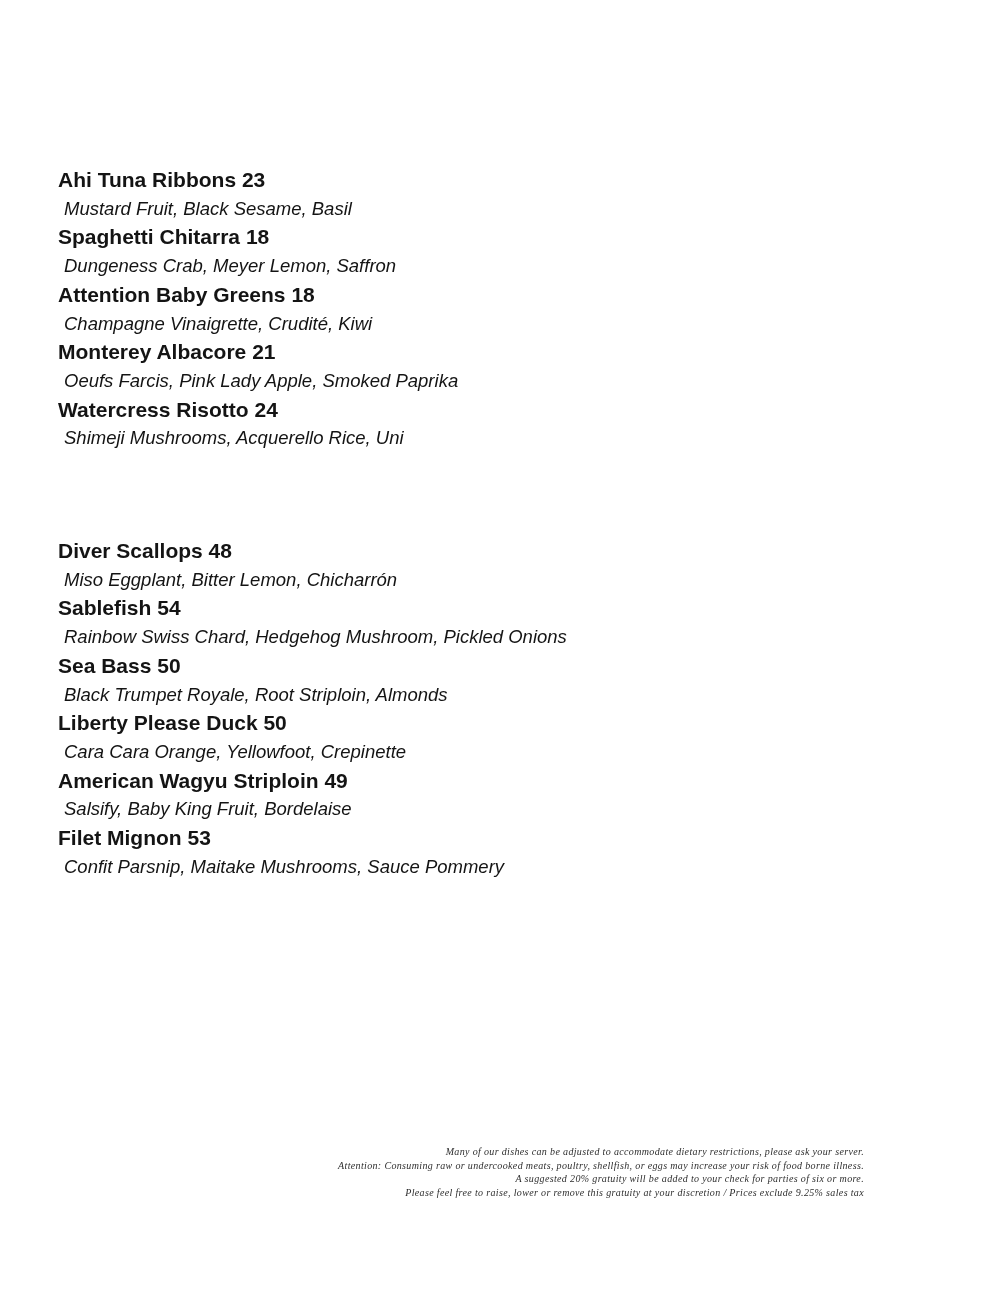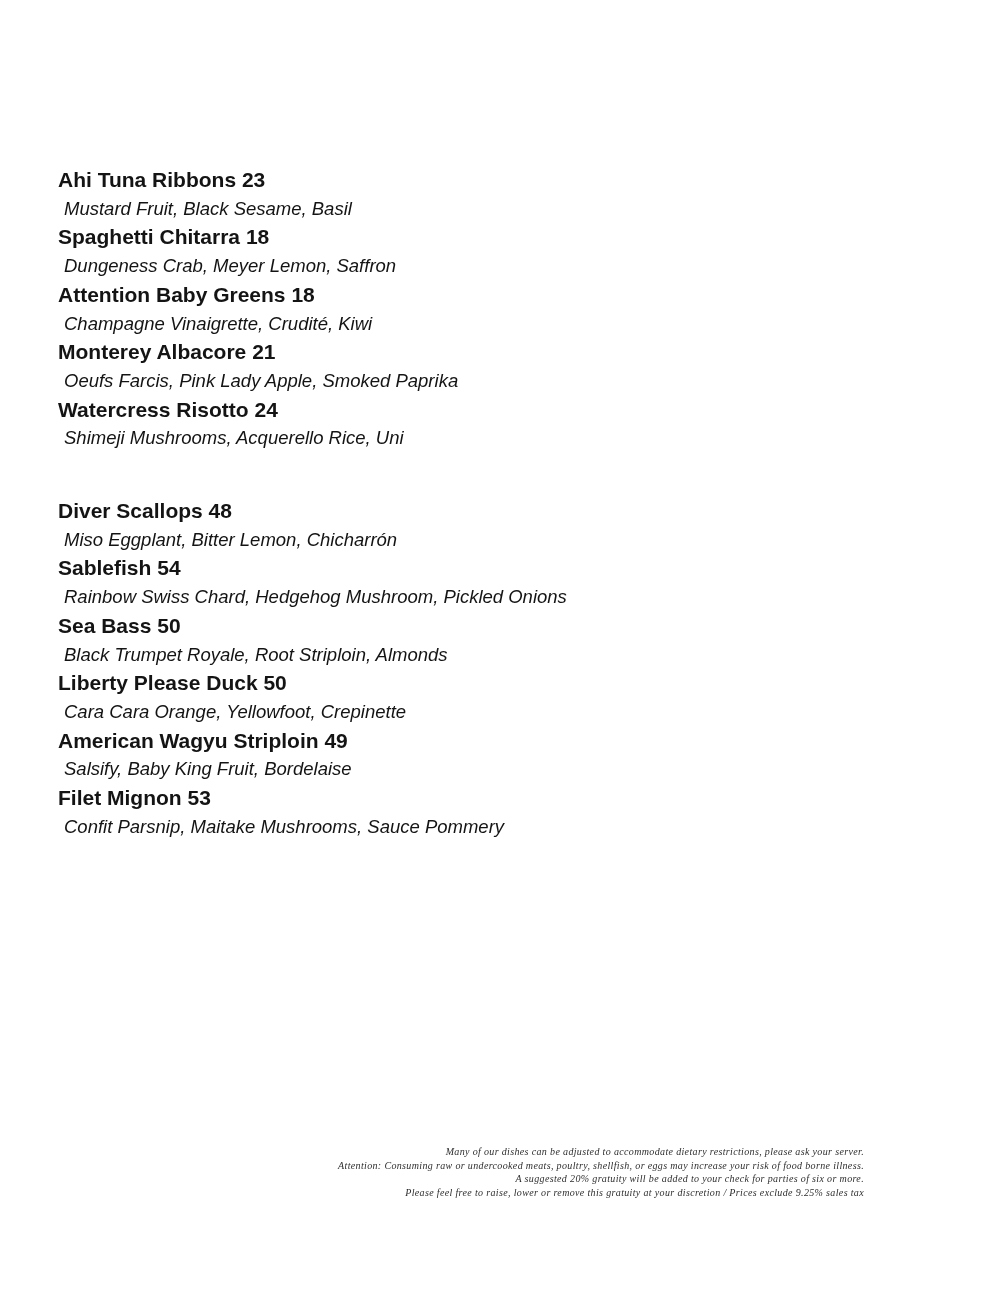--- a/index.html
+++ b/index.html
@@ -15,21 +15,21 @@
     font-family: "Liberation Sans", sans-serif;
     color: #141414;
   }
   .menu {
     position: absolute;
     left: 58px;
     top: 166px;
     width: 860px;
   }
   .menu-section + .menu-section {
-    margin-top: 44px;
+    margin-top: 84px;
   }
   .item-name-line {
     font-weight: bold;
     font-size: 21px;
     line-height: 28.7px;
     color: #141414;
     white-space: nowrap;
   }
   .dish-desc {
     font-style: italic;

